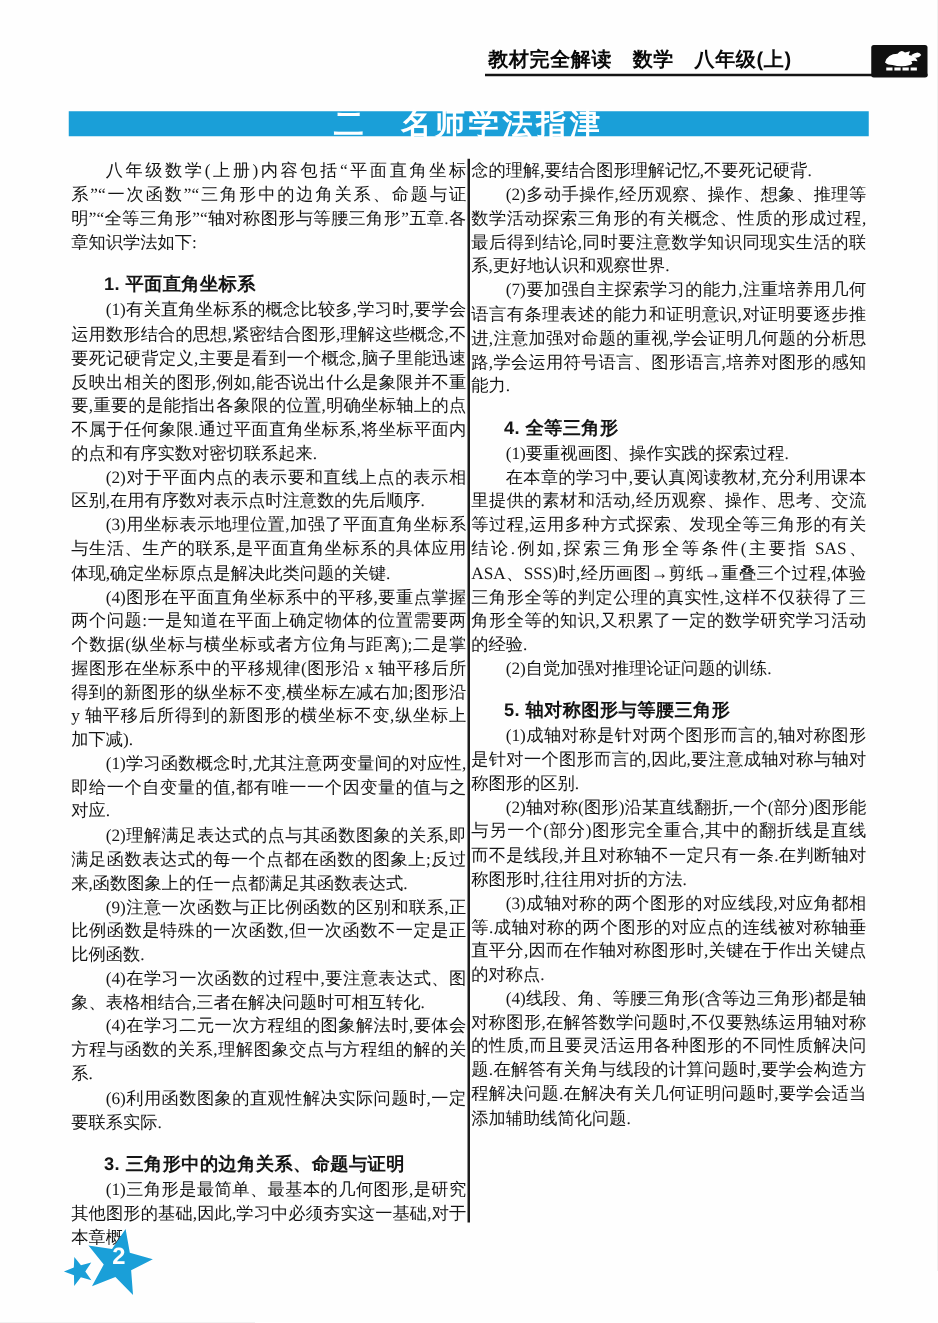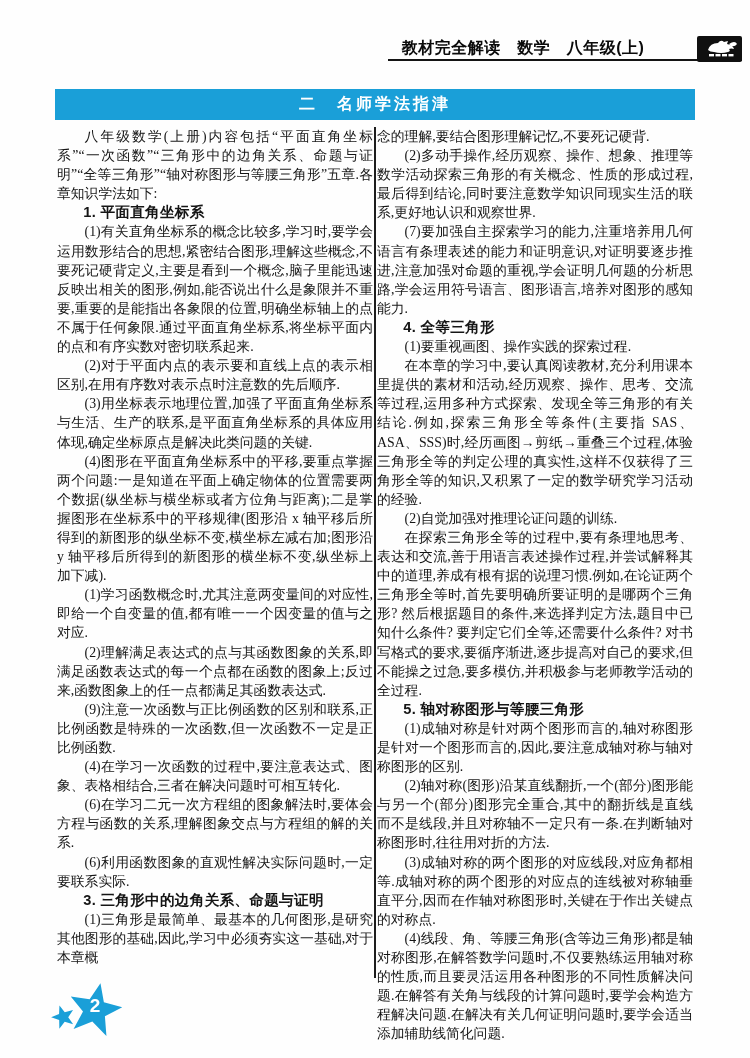--- a/index.html
+++ b/index.html
@@ -3,59 +3,59 @@
 <meta charset="utf-8">
 <style>
   html,body { margin:0; padding:0; background:#e8e8e8; }
   #page {
     position:relative; width:750px; height:1058px; background:#fefefe;
     margin:0 auto; overflow:hidden;
     font-family:"Liberation Serif", serif; color:#151515;
   }
   
   .header-title {
-    position:absolute; top:38px; left:400px; width:246px;
+    position:absolute; top:38px; left:389px; width:246px;
     font-family:"Liberation Sans", sans-serif;
     font-size:16px; font-weight:700; letter-spacing:0.5px;
     color:#0a0a0a; white-space:nowrap; text-align:center;
   }
   .header-rule {
     position:absolute; left:388px; top:59px; width:354px; height:2px; background:#141414;
   }
   .logo-box {
     position:absolute; left:697px; top:36px; width:45px; height:26px;
     background:#101010; border-radius:2px;
     display:flex; flex-direction:column; align-items:center; justify-content:center;
   }
   .logo-box svg { display:block; }
   
   .banner {
-    position:absolute; left:55px; top:89px; width:640px; height:31px;
+    position:absolute; left:55px; top:89px; width:640px; height:20px;
     background:#1A9FD8;
     display:flex; align-items:center; justify-content:center;
     font-family:"Liberation Sans", sans-serif;
-    font-size:16px; font-weight:700; color:#ffffff; letter-spacing:3px;
+    font-size:24px; font-weight:700; color:#ffffff; letter-spacing:3px;
   }
   
   .col {
     position:absolute; top:127px; width:316px;
     font-size:13.8px; line-height:19.1px; text-align:justify;
     text-justify:inter-character;
   }
   .col-left  { left:57px; }
   .col-right { left:377px; }
   .col-divider {
     position:absolute; left:374px; top:127px; width:2px; height:851px; background:#1d1d1d;
   }
   .para { text-indent:2em; }
   .para.cont { text-indent:0; }
   .heading {
     font-family:"Liberation Sans", sans-serif;
     font-weight:700; font-size:14.6px; text-indent:1.8em;
-    line-height:19.1px; letter-spacing:0.3px;
+    line-height:19.1px; letter-spacing:0.3px;margin-top:16px;
   }
   
   .star-big { position:absolute; left:66px; top:981px; width:58px; height:56px; }
   .star-small { position:absolute; left:50px; top:1004px; width:26px; height:25px; }
   .page-num {
     position:absolute; left:66px; top:981px; width:58px; height:50px;
     display:flex; align-items:center; justify-content:center;
     color:#ffffff; font-family:"Liberation Sans", sans-serif;
     font-size:19px; font-weight:700;
   }
@@ -84,35 +84,34 @@
       <div class="para">八年级数学(上册)内容包括“平面直角坐标系”“一次函数”“三角形中的边角关系、命题与证明”“全等三角形”“轴对称图形与等腰三角形”五章.各章知识学法如下:</div>
       <div class="heading">1. 平面直角坐标系</div>
       <div class="para">(1)有关直角坐标系的概念比较多,学习时,要学会运用数形结合的思想,紧密结合图形,理解这些概念,不要死记硬背定义,主要是看到一个概念,脑子里能迅速反映出相关的图形,例如,能否说出什么是象限并不重要,重要的是能指出各象限的位置,明确坐标轴上的点不属于任何象限.通过平面直角坐标系,将坐标平面内的点和有序实数对密切联系起来.</div>
       <div class="para">(2)对于平面内点的表示要和直线上点的表示相区别,在用有序数对表示点时注意数的先后顺序.</div>
       <div class="para">(3)用坐标表示地理位置,加强了平面直角坐标系与生活、生产的联系,是平面直角坐标系的具体应用体现,确定坐标原点是解决此类问题的关键.</div>
       <div class="para">(4)图形在平面直角坐标系中的平移,要重点掌握两个问题:一是知道在平面上确定物体的位置需要两个数据(纵坐标与横坐标或者方位角与距离);二是掌握图形在坐标系中的平移规律(图形沿 x 轴平移后所得到的新图形的纵坐标不变,横坐标左减右加;图形沿 y 轴平移后所得到的新图形的横坐标不变,纵坐标上加下减).</div>
       <div class="para">(1)学习函数概念时,尤其注意两变量间的对应性,即给一个自变量的值,都有唯一一个因变量的值与之对应.</div>
       <div class="para">(2)理解满足表达式的点与其函数图象的关系,即满足函数表达式的每一个点都在函数的图象上;反过来,函数图象上的任一点都满足其函数表达式.</div>
       <div class="para">(9)注意一次函数与正比例函数的区别和联系,正比例函数是特殊的一次函数,但一次函数不一定是正比例函数.</div>
       <div class="para">(4)在学习一次函数的过程中,要注意表达式、图象、表格相结合,三者在解决问题时可相互转化.</div>
-      <div class="para">(6)在学习二元一次方程组的图象解法时,要体会方程与函数的关系,理解图象交点与方程组的解的关系.</div>
+      <div class="para">(4)在学习二元一次方程组的图象解法时,要体会方程与函数的关系,理解图象交点与方程组的解的关系.</div>
       <div class="para">(6)利用函数图象的直观性解决实际问题时,一定要联系实际.</div>
       <div class="heading">3. 三角形中的边角关系、命题与证明</div>
       <div class="para">(1)三角形是最简单、最基本的几何图形,是研究其他图形的基础,因此,学习中必须夯实这一基础,对于本章概</div>
     </div>
   <div class="col-divider"></div>
   <div class="col col-right">
       <div class="para cont">念的理解,要结合图形理解记忆,不要死记硬背.</div>
       <div class="para">(2)多动手操作,经历观察、操作、想象、推理等数学活动探索三角形的有关概念、性质的形成过程,最后得到结论,同时要注意数学知识同现实生活的联系,更好地认识和观察世界.</div>
       <div class="para">(7)要加强自主探索学习的能力,注重培养用几何语言有条理表述的能力和证明意识,对证明要逐步推进,注意加强对命题的重视,学会证明几何题的分析思路,学会运用符号语言、图形语言,培养对图形的感知能力.</div>
       <div class="heading">4. 全等三角形</div>
       <div class="para">(1)要重视画图、操作实践的探索过程.</div>
       <div class="para">在本章的学习中,要认真阅读教材,充分利用课本里提供的素材和活动,经历观察、操作、思考、交流等过程,运用多种方式探索、发现全等三角形的有关结论.例如,探索三角形全等条件(主要指 SAS、ASA、SSS)时,经历画图→剪纸→重叠三个过程,体验三角形全等的判定公理的真实性,这样不仅获得了三角形全等的知识,又积累了一定的数学研究学习活动的经验.</div>
       <div class="para">(2)自觉加强对推理论证问题的训练.</div>
-      <div class="para">在探索三角形全等的过程中,要有条理地思考、表达和交流,善于用语言表述操作过程,并尝试解释其中的道理,养成有根有据的说理习惯.例如,在论证两个三角形全等时,首先要明确所要证明的是哪两个三角形? 然后根据题目的条件,来选择判定方法,题目中已知什么条件? 要判定它们全等,还需要什么条件? 对书写格式的要求,要循序渐进,逐步提高对自己的要求,但不能操之过急,要多模仿,并积极参与老师教学活动的全过程.</div>
       <div class="heading">5. 轴对称图形与等腰三角形</div>
       <div class="para">(1)成轴对称是针对两个图形而言的,轴对称图形是针对一个图形而言的,因此,要注意成轴对称与轴对称图形的区别.</div>
       <div class="para">(2)轴对称(图形)沿某直线翻折,一个(部分)图形能与另一个(部分)图形完全重合,其中的翻折线是直线而不是线段,并且对称轴不一定只有一条.在判断轴对称图形时,往往用对折的方法.</div>
       <div class="para">(3)成轴对称的两个图形的对应线段,对应角都相等.成轴对称的两个图形的对应点的连线被对称轴垂直平分,因而在作轴对称图形时,关键在于作出关键点的对称点.</div>
       <div class="para">(4)线段、角、等腰三角形(含等边三角形)都是轴对称图形,在解答数学问题时,不仅要熟练运用轴对称的性质,而且要灵活运用各种图形的不同性质解决问题.在解答有关角与线段的计算问题时,要学会构造方程解决问题.在解决有关几何证明问题时,要学会适当添加辅助线简化问题.</div>
     </div>
 
   <svg class="star-small" viewBox="0 0 100 100" aria-hidden="true">
     <polygon points="50,4 62,36 96,38 69,59 79,92 50,72 21,92 31,59 4,38 38,36" fill="#1A9FD8" transform="rotate(-18 50 50)"></polygon>
   </svg>

